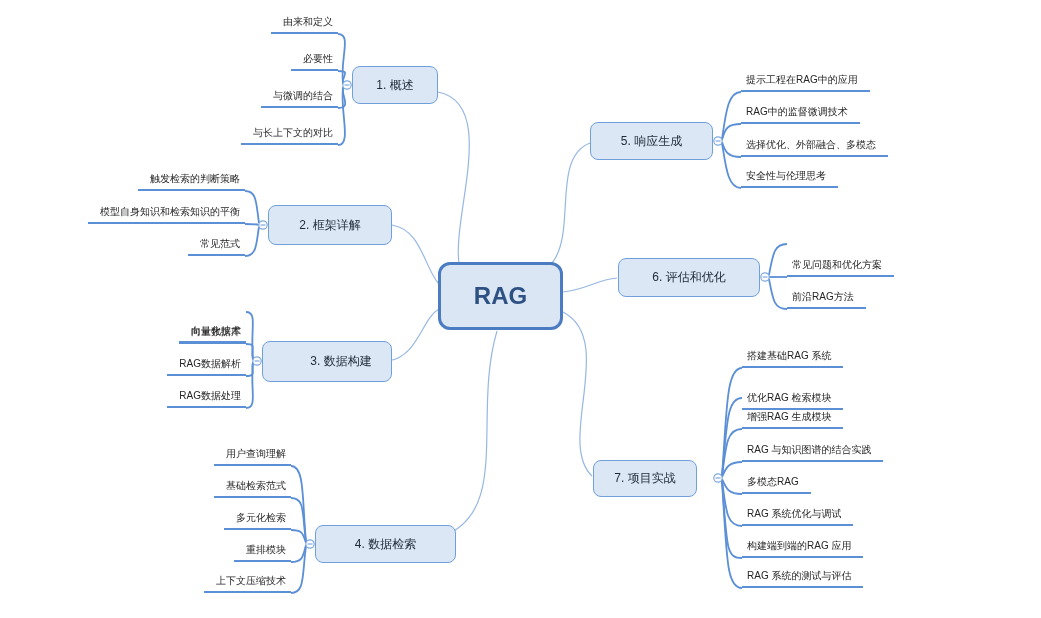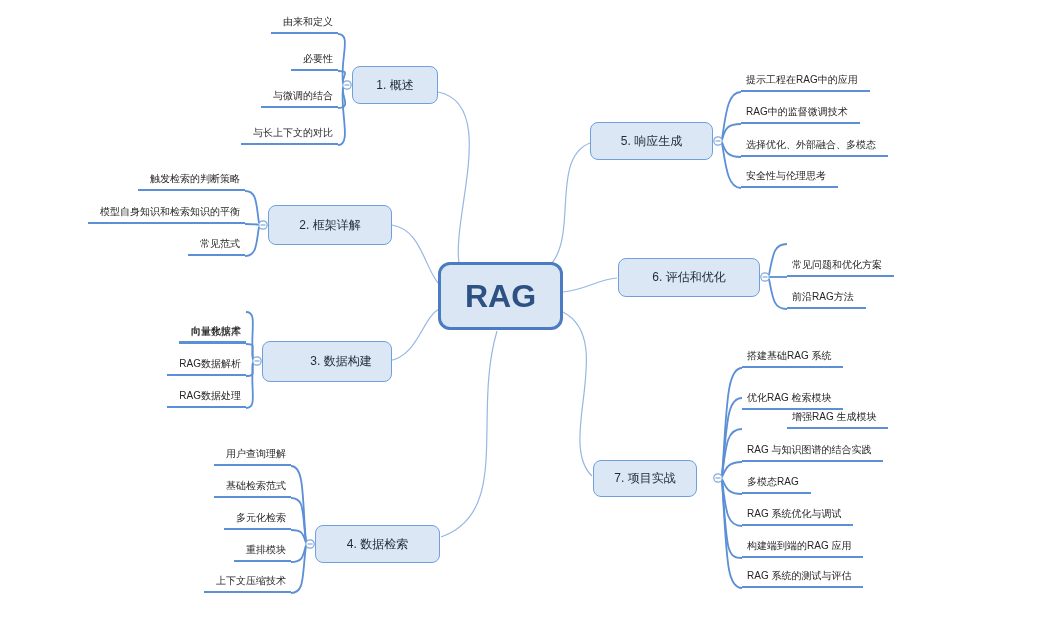--- a/index.html
+++ b/index.html
@@ -13,21 +13,21 @@
   .togglec{stroke:#7fa9de;stroke-width:1.2;fill:#ffffff;}
   .togglem{stroke:#7fa9de;stroke-width:1.2;}
   .topic{
     position:absolute;z-index:2;display:flex;align-items:center;justify-content:center;
     background:#dce7f5;border:1.5px solid #6fa0dc;border-radius:8px;
     font-size:12px;color:#1f2a38;white-space:nowrap;box-sizing:border-box;
   }
   .root{
     position:absolute;z-index:2;display:flex;align-items:center;justify-content:center;
     background:#dbe6f4;border:3px solid #4b7cc2;border-radius:12px;
-    font-size:32px;font-weight:bold;color:#2e5183;box-sizing:border-box;
+    font-size:24px;font-weight:bold;color:#2e5183;box-sizing:border-box;
   }
   .child{
     position:absolute;z-index:2;white-space:nowrap;line-height:20px;font-size:10px;
     color:#262626;border-bottom:2px solid #5b8fd6;
   }
   .cl{padding:0 5px 0 12px;text-align:right;}
   .cr{padding:0 12px 0 5px;text-align:left;}
 </style>
 </head>
 <body>
@@ -110,21 +110,21 @@
         <circle class="togglec" cx="718" cy="478" r="4.2"></circle>
         <line class="togglem" x1="715.5" y1="478" x2="720.5" y2="478"></line>
       </g>
   </svg>
 
   <div class="root" style="left:438px;top:262px;width:125px;height:68px;">RAG</div>
 
   <div class="topic" style="left:352px;top:66px;width:86px;height:38px;">1. 概述</div>
   <div class="topic" style="left:268px;top:205px;width:124px;height:40px;">2. 框架详解</div>
   <div class="topic" style="left:262px;top:341px;width:130px;height:41px;padding-left:28px;">3. 数据构建</div>
-  <div class="topic" style="left:315px;top:525px;width:125px;height:38px;">4. 数据检索</div>
+  <div class="topic" style="left:315px;top:525px;width:141px;height:38px;">4. 数据检索</div>
   <div class="topic" style="left:590px;top:122px;width:123px;height:38px;">5. 响应生成</div>
   <div class="topic" style="left:618px;top:258px;width:142px;height:39px;">6. 评估和优化</div>
   <div class="topic" style="left:593px;top:460px;width:104px;height:37px;">7. 项目实战</div>
 
   <div class="child cl" style="right:703px;top:12px;">由来和定义</div>
   <div class="child cl" style="right:703px;top:49px;">必要性</div>
   <div class="child cl" style="right:703px;top:86px;">与微调的结合</div>
   <div class="child cl" style="right:703px;top:123px;">与长上下文的对比</div>
 
   <div class="child cl" style="right:796px;top:169px;">触发检索的判断策略</div>
@@ -145,20 +145,20 @@
   <div class="child cr" style="left:741px;top:70px;">提示工程在RAG中的应用</div>
   <div class="child cr" style="left:741px;top:102px;">RAG中的监督微调技术</div>
   <div class="child cr" style="left:741px;top:135px;">选择优化、外部融合、多模态</div>
   <div class="child cr" style="left:741px;top:166px;">安全性与伦理思考</div>
 
   <div class="child cr" style="left:787px;top:255px;">常见问题和优化方案</div>
   <div class="child cr" style="left:787px;top:287px;">前沿RAG方法</div>
 
   <div class="child cr" style="left:742px;top:346px;">搭建基础RAG 系统</div>
   <div class="child cr" style="left:742px;top:388px;text-align:center;">优化RAG 检索模块</div>
-  <div class="child cr" style="left:742px;top:407px;margin-left:45px;">增强RAG 生成模块</div>
+  <div class="child cr" style="left:742px;top:407px;">增强RAG 生成模块</div>
   <div class="child cr" style="left:742px;top:440px;">RAG 与知识图谱的结合实践</div>
   <div class="child cr" style="left:742px;top:472px;">多模态RAG</div>
   <div class="child cr" style="left:742px;top:504px;">RAG 系统优化与调试</div>
   <div class="child cr" style="left:742px;top:536px;">构建端到端的RAG 应用</div>
   <div class="child cr" style="left:742px;top:566px;">RAG 系统的测试与评估</div>
 
 </div>
 
 </body></html>

